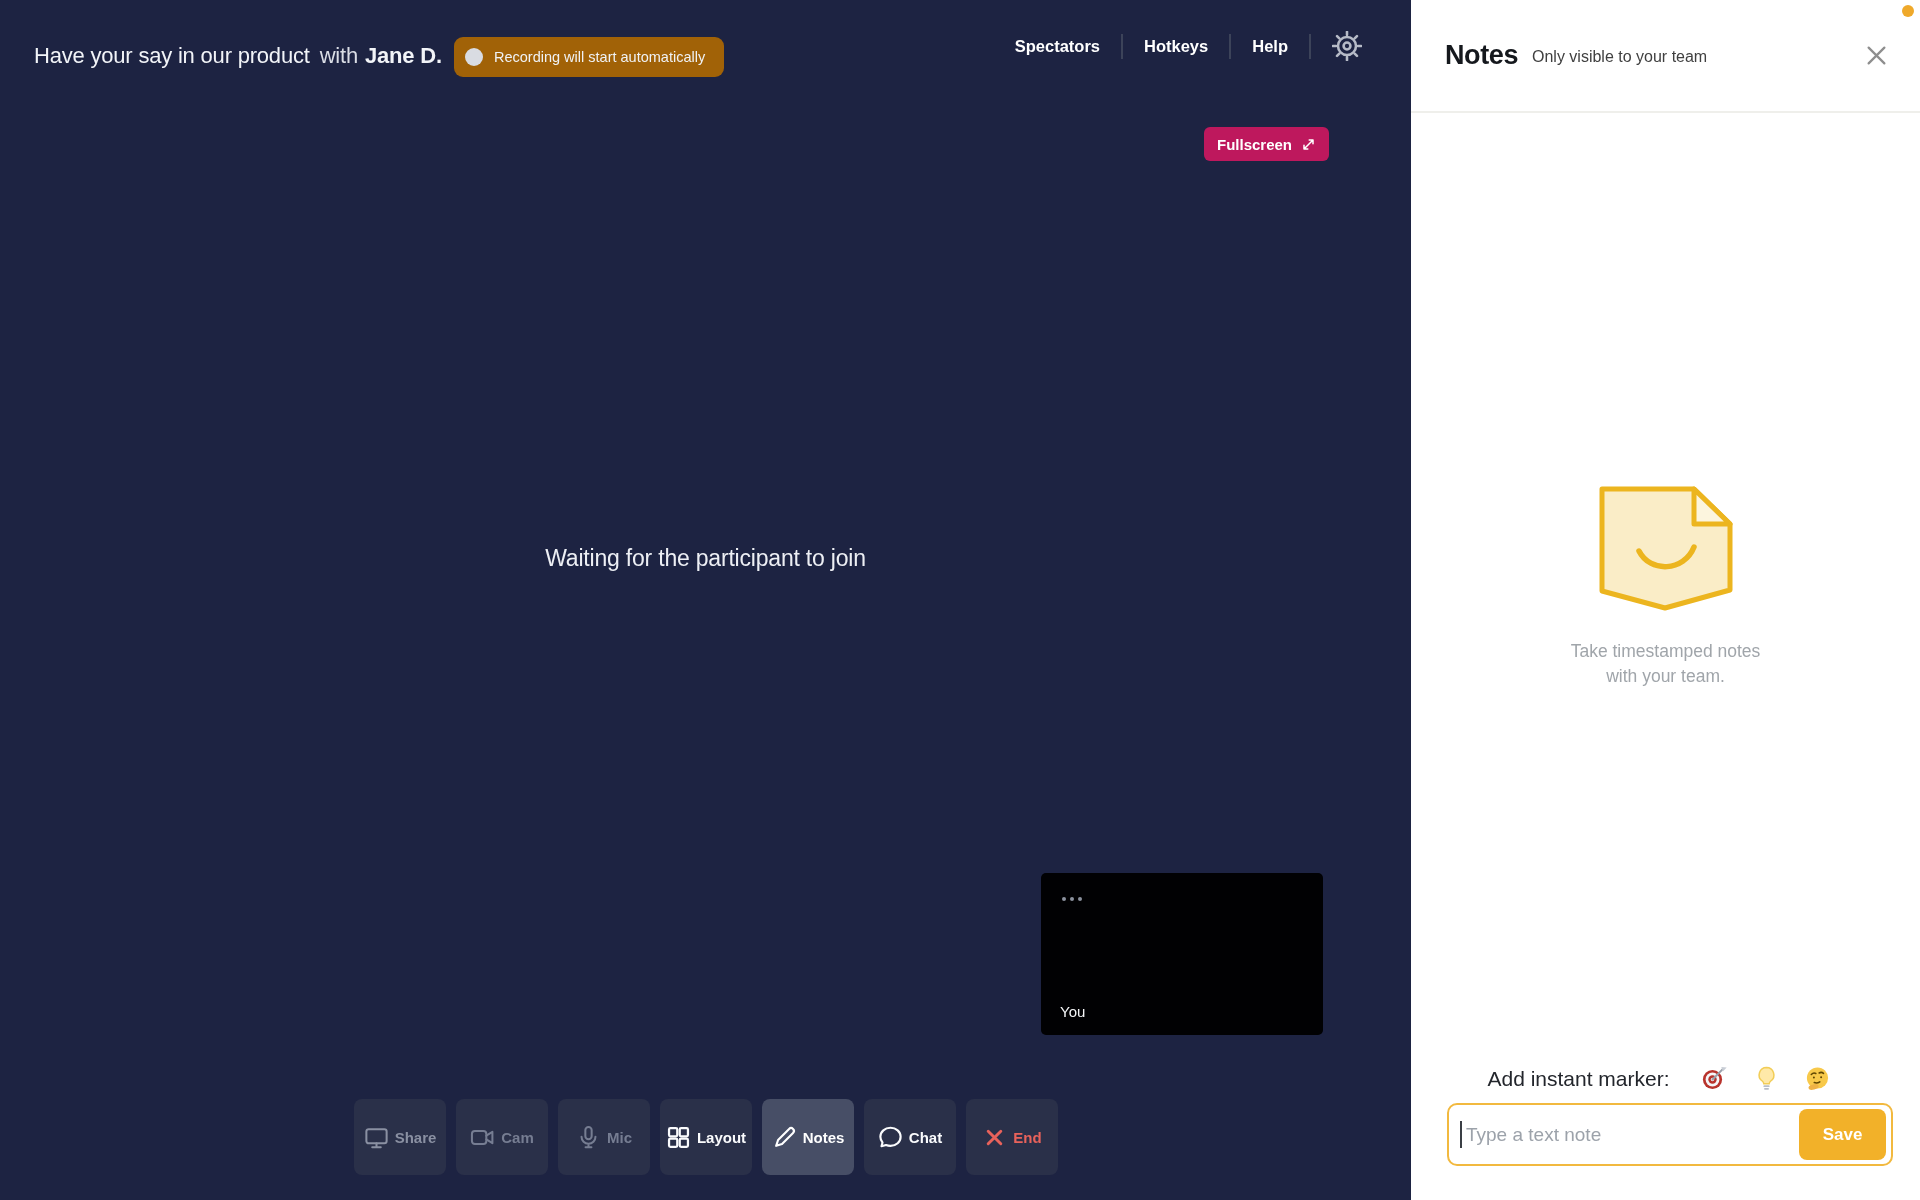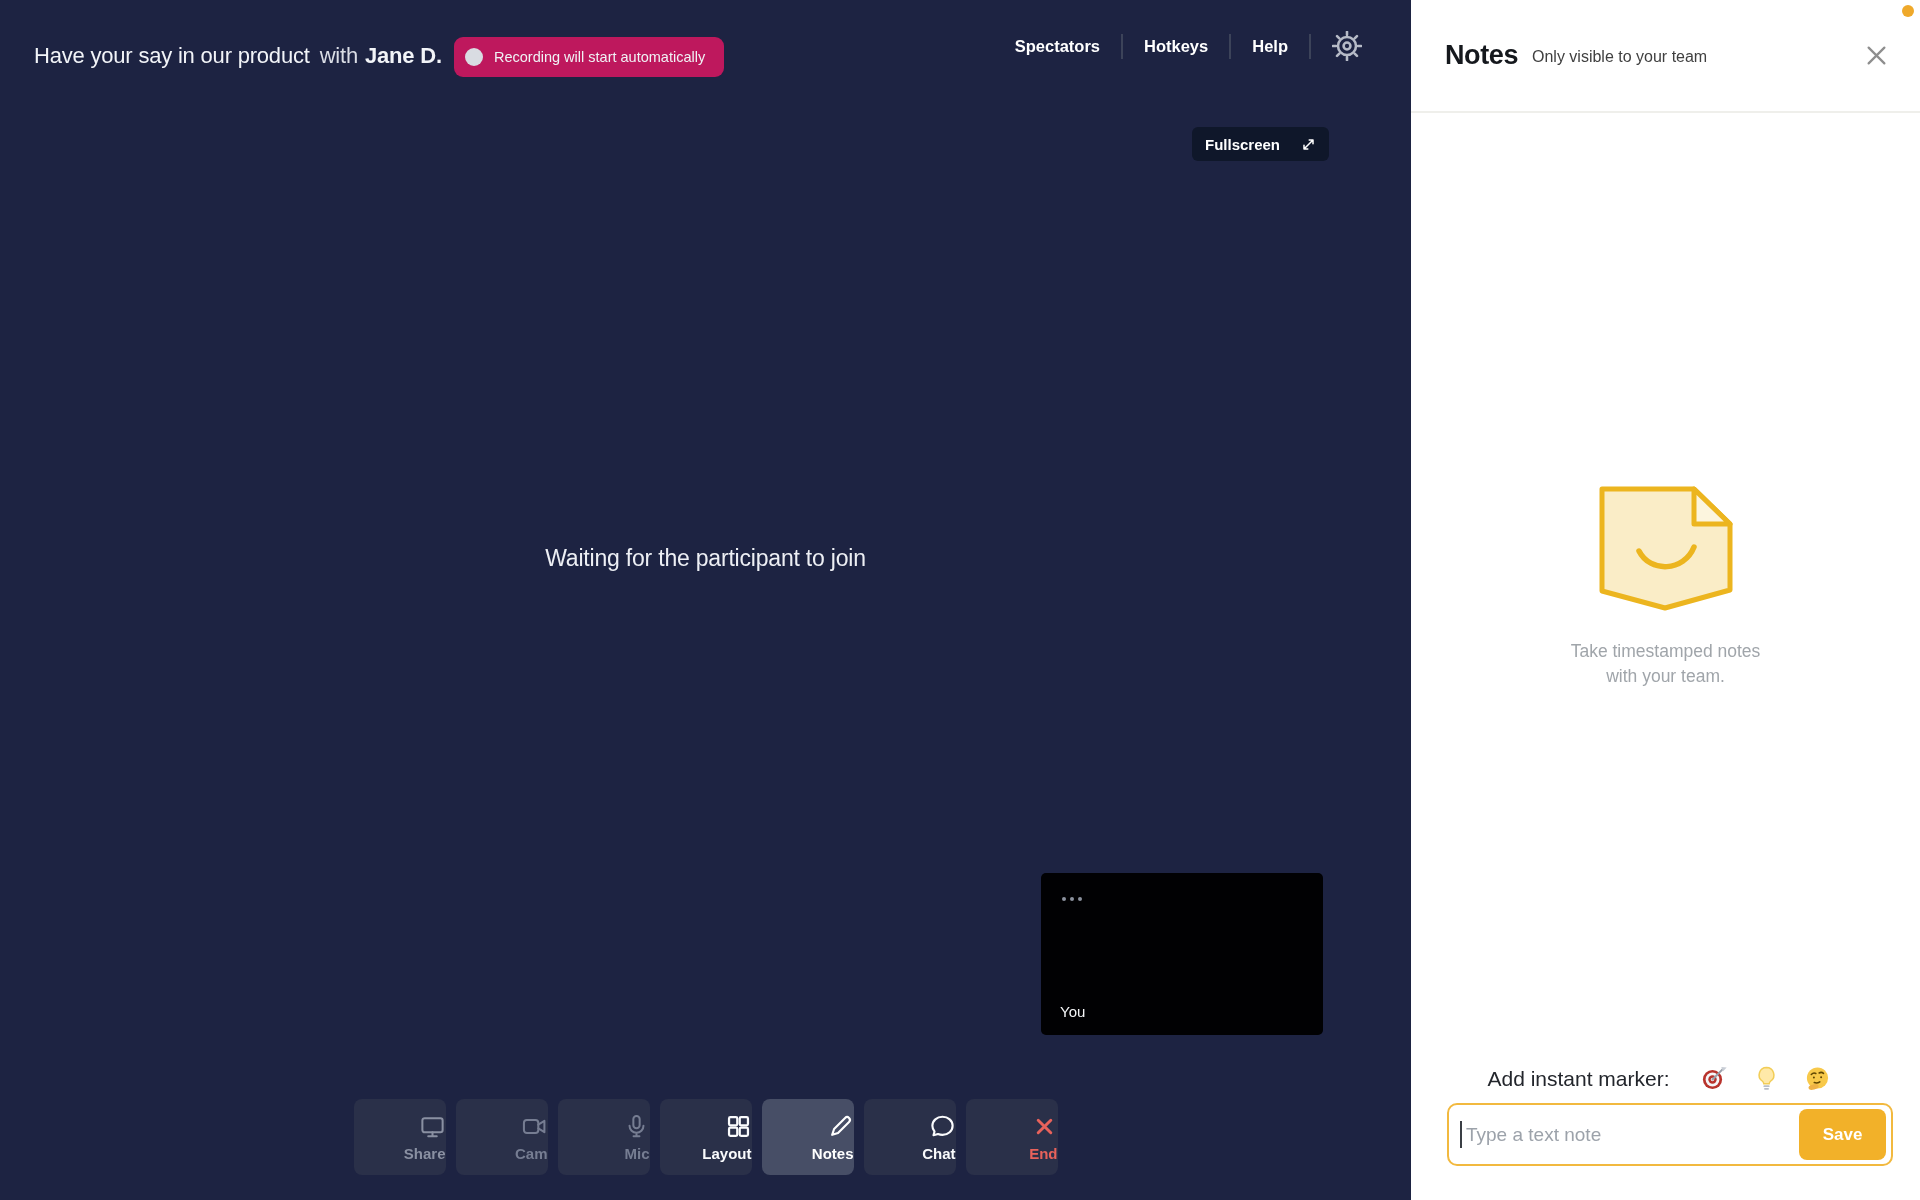--- a/index.html
+++ b/index.html
@@ -10,45 +10,45 @@
   
   .main { position:absolute; left:0; top:0; width:1411px; height:1200px; background:#1D2342; }
 
   .session-title { position:absolute; left:34px; top:43px; font-size:22px; line-height:26px;
                    color:#F2F4F8; letter-spacing:-0.2px; white-space:nowrap; }
   .t-strong { font-weight:400; }
   .t-with { font-weight:400; color:#DADDE5; margin:0 7px 0 10px; }
   .t-name { font-weight:700; }
 
   .rec-pill { position:absolute; left:454px; top:37px; height:40px; display:flex; align-items:center;
-              gap:11px; padding:0 19px 0 11px; background:#be185d; border-radius:9px; }
+              gap:11px; padding:0 19px 0 11px; background:#a16207; border-radius:9px; }
   .rec-dot { width:18px; height:18px; border-radius:50%; background:#D9DCE2; }
   .rec-text { font-size:14.5px; color:#F0F2F5; }
 
   .top-menu { position:absolute; right:49px; top:0; height:92px; display:flex; align-items:center; gap:21px; }
   .menu-item { font-size:16.5px; font-weight:700; color:#FFFFFF; cursor:pointer; }
   .menu-div { width:2px; height:25px; background:#3C4359; }
   .gear { width:30px; height:30px; display:block; cursor:pointer; }
 
   .fullscreen-btn { position:absolute; right:82px; top:127px; height:34px; display:flex; align-items:center;
-                    gap:21px; padding:0 13px; background:#0f172a; border:none; border-radius:6px;
+                    gap:9px; padding:0 13px; background:#be185d; border:none; border-radius:6px;
                     color:#FFFFFF; font-family:inherit; font-size:15px; font-weight:700; cursor:pointer; }
 
   .waiting { position:absolute; left:0; top:545px; width:100%; text-align:center;
              font-size:23px; font-weight:500; color:#EDEFF4; letter-spacing:-0.2px; }
 
   .self-view { position:absolute; left:1041px; top:873px; width:282px; height:162px;
                background:#010103; border-radius:5px; }
   .tile-dots { position:absolute; left:21px; top:24px; display:flex; gap:4px; cursor:pointer; }
   .tile-dots i { width:4px; height:4px; border-radius:50%; background:#8B919E; }
   .tile-label { position:absolute; left:19px; bottom:15px; font-size:15px; color:#F5F6F8; }
 
   .toolbar { position:absolute; left:50%; transform:translateX(-50%); top:1099px; display:flex; gap:10px; }
   .tb-btn { width:92px; height:76px; border:none; border-radius:8px; background:#2A3049;
-            display:flex; flex-direction:column; align-items:flex-end; justify-content:center; gap:5px;
+            display:flex; flex-direction:row; align-items:center; justify-content:center; gap:5px;
             font-family:inherit; font-size:15px; font-weight:700; cursor:pointer; }
   .tb-btn svg { display:block; }
   .tb-btn--dim   { color:#8A90A2; }
   .tb-btn--off   { color:#767D92; }
   .tb-btn--ready { color:#FAFBFD; }
   .tb-btn--active{ background:#474E66; color:#FFFFFF; }
   .tb-btn--danger{ color:#E8625B; }
 
   
   .panel { position:absolute; right:0; top:0; width:509px; height:1200px; background:#FFFFFF; }

